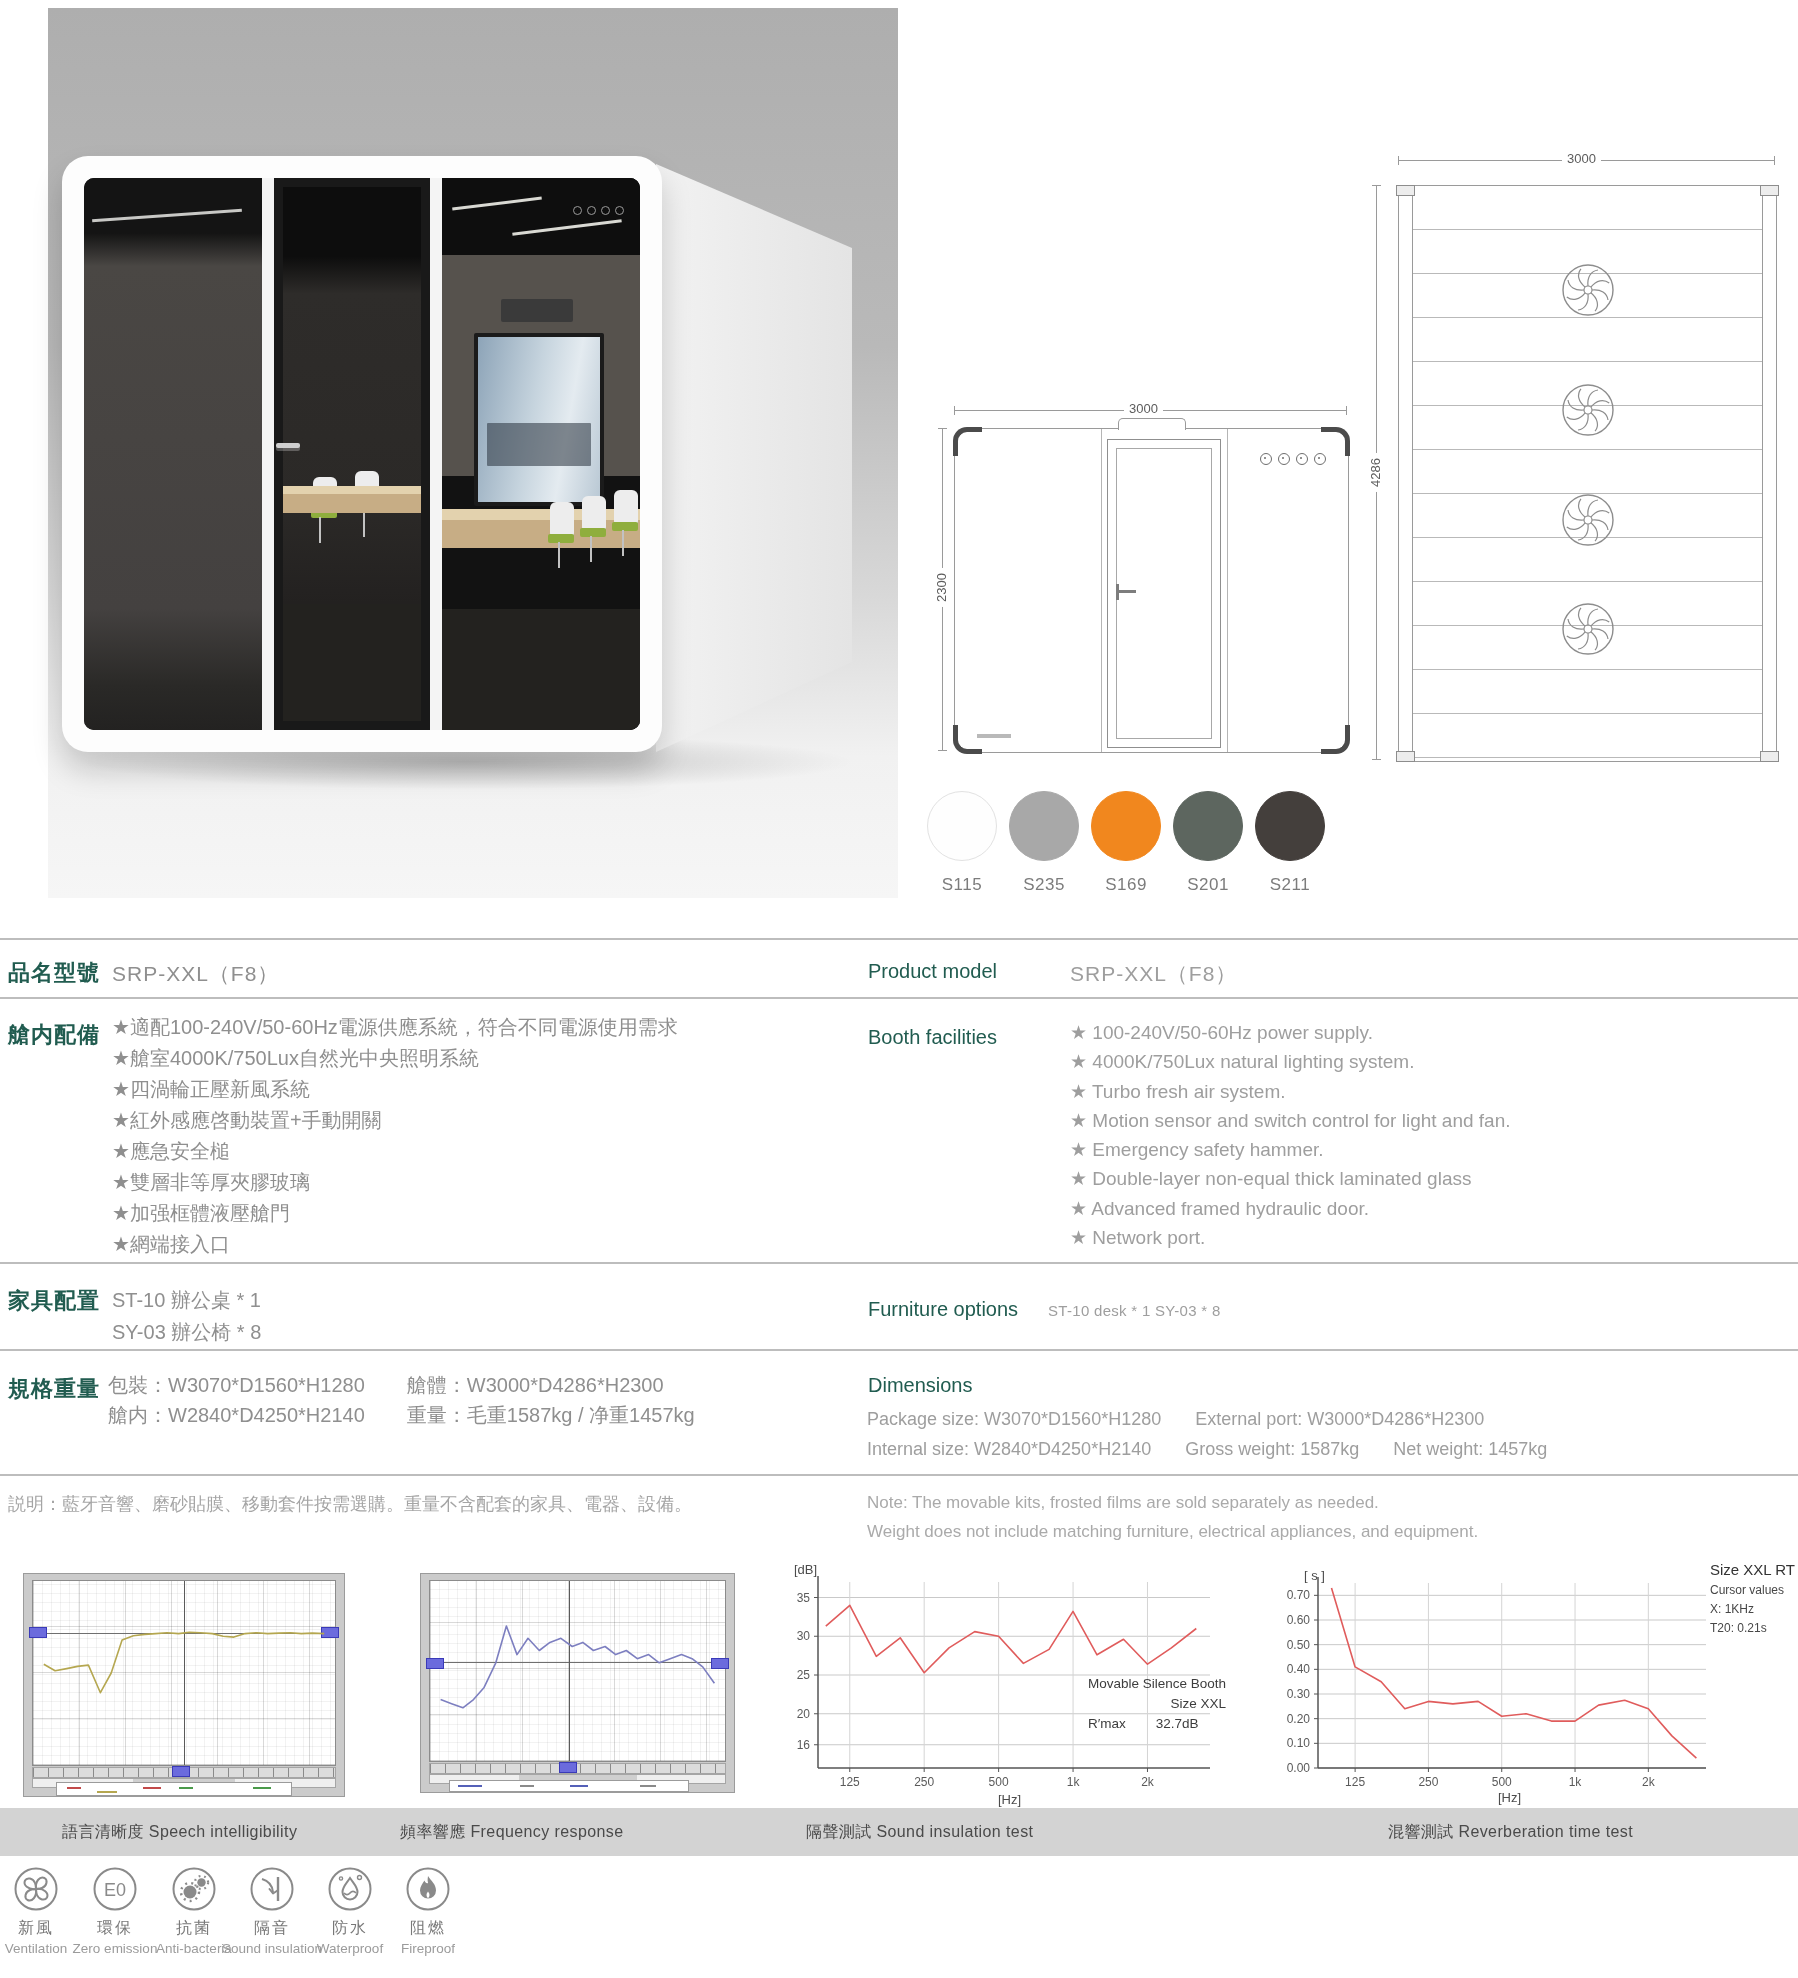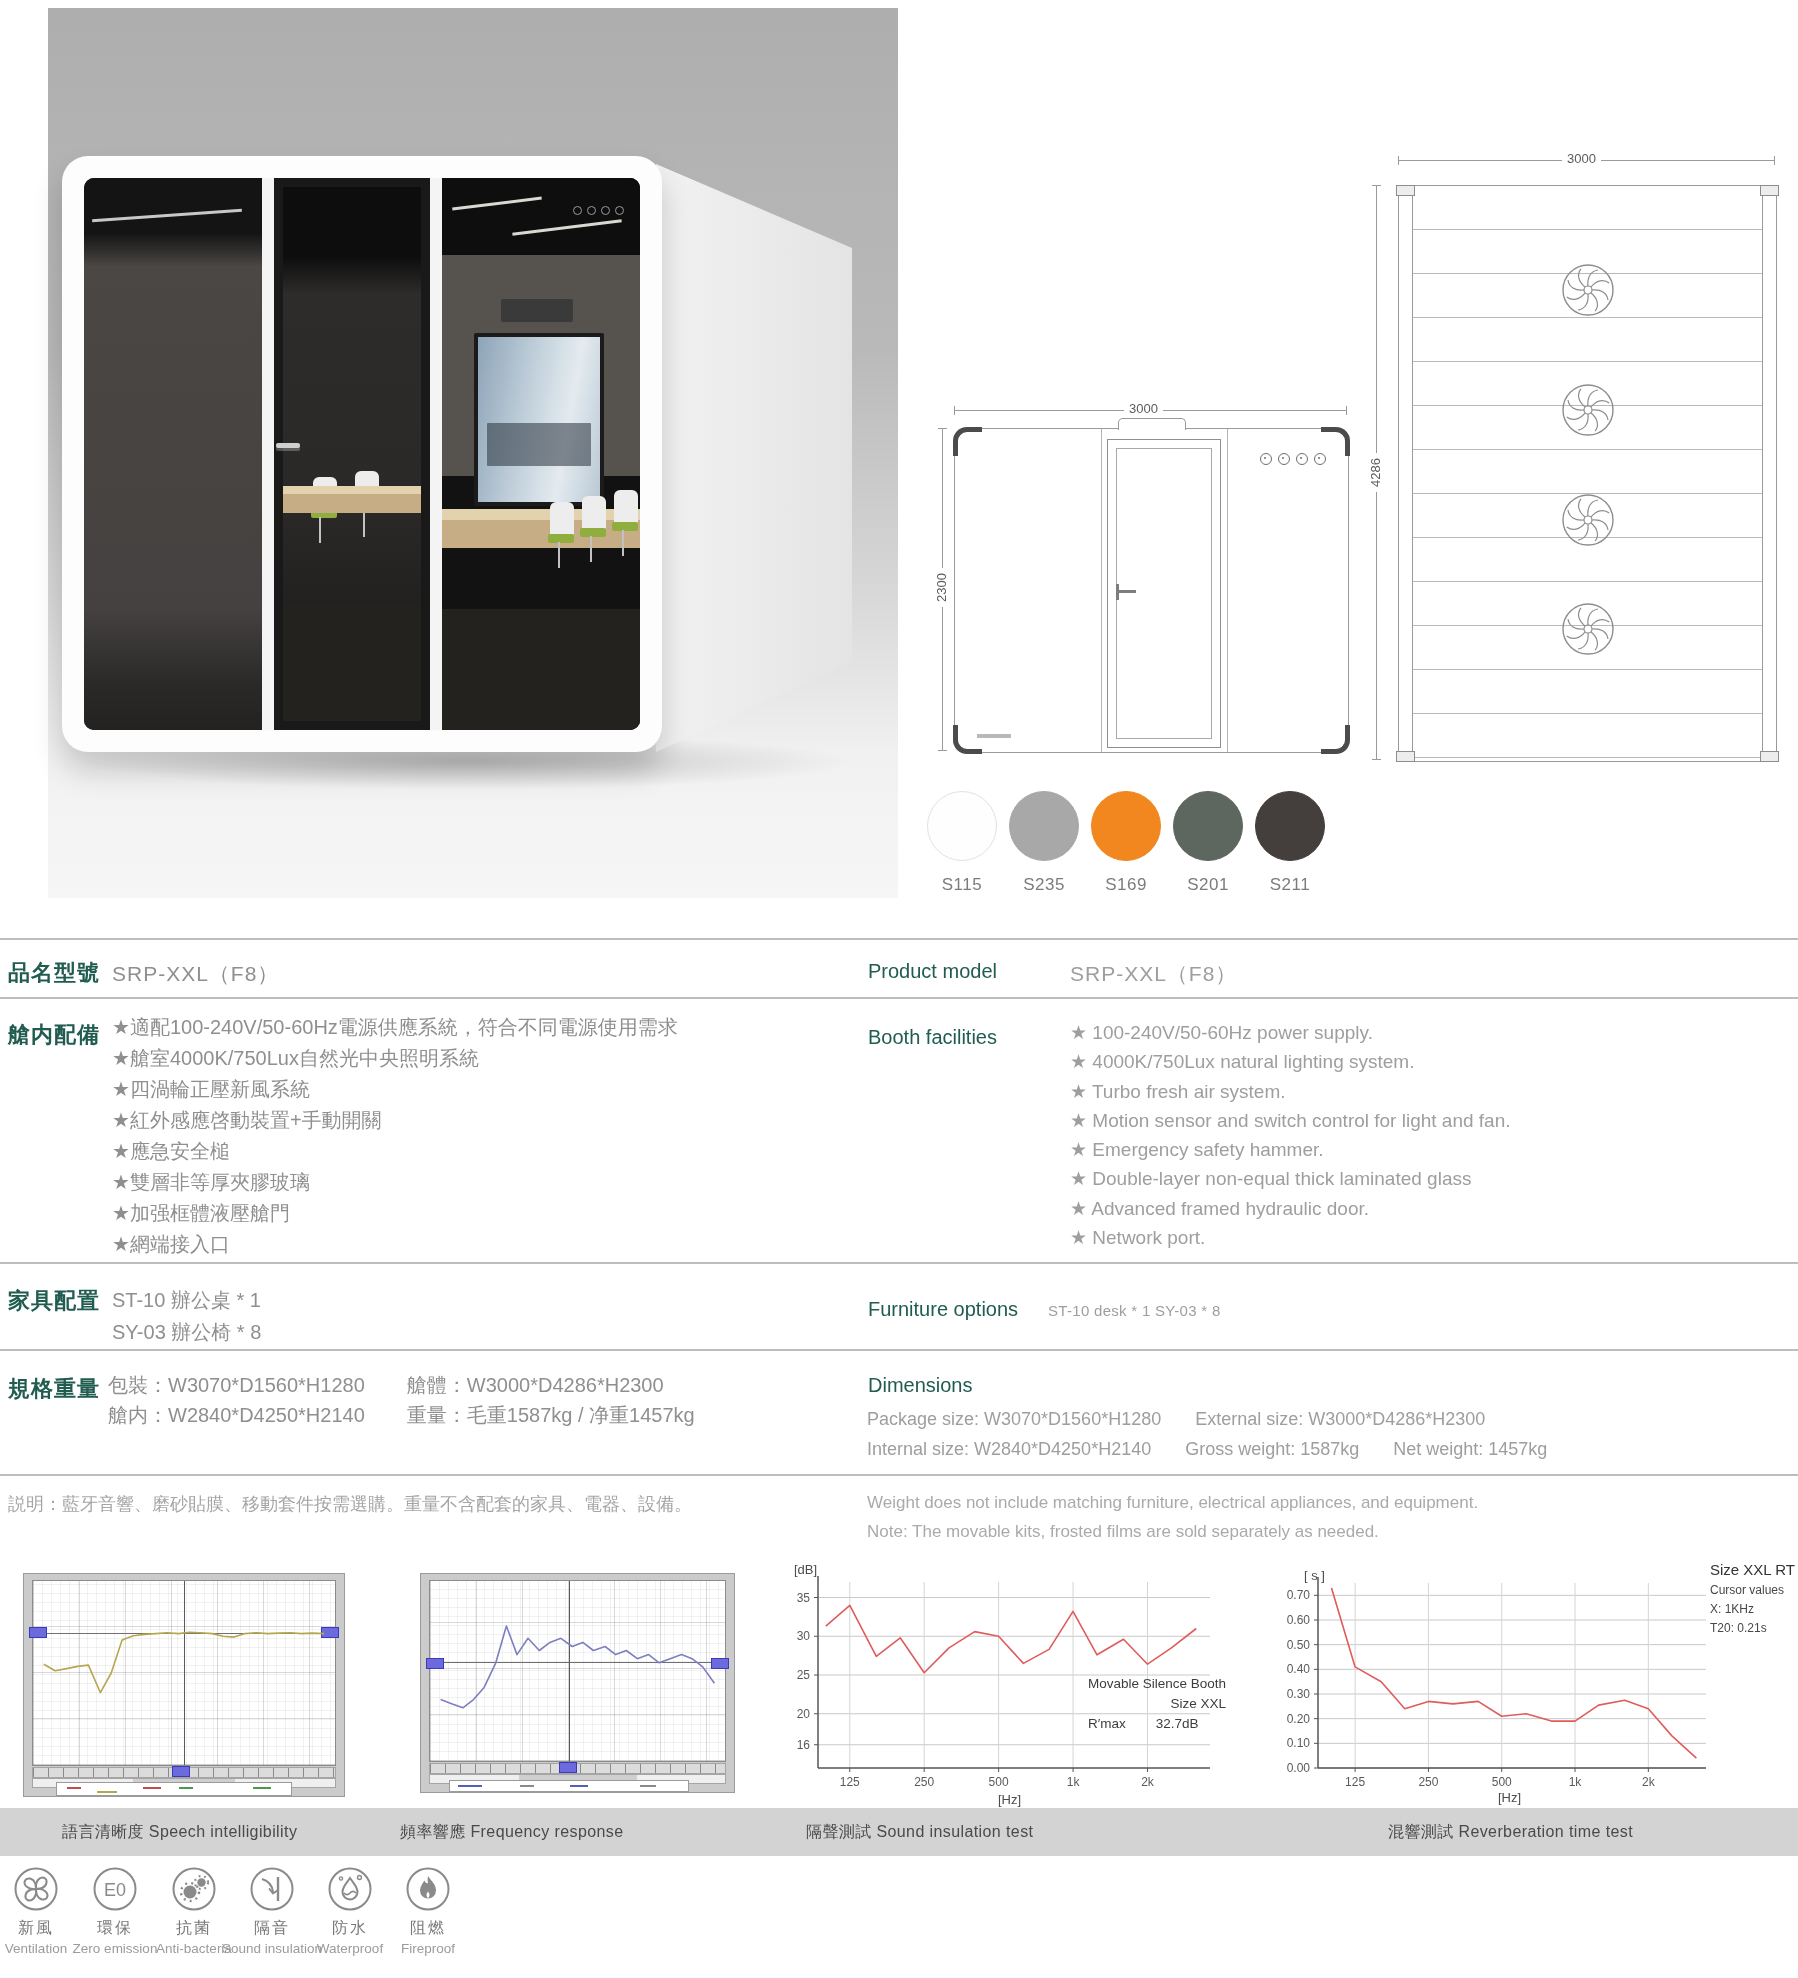--- a/index.html
+++ b/index.html
@@ -373,33 +373,33 @@
     <span>艙體：W3000*D4286*H2300</span>
   </div>
   <div class="dims-zh2">
     <span>艙内：W2840*D4250*H2140</span>
     <span>重量：毛重1587kg / 净重1457kg</span>
   </div>
   <span class="lbl-en" style="left:868px;top:1374px;">Dimensions</span>
   <div class="dims-en-rows">
     <div class="r">
       <span>Package size: W3070*D1560*H1280</span>
-      <span>External size: W3000*D4286*H2300</span>
+      <span>External port: W3000*D4286*H2300</span>
     </div>
     <div class="r">
       <span>Internal size: W2840*D4250*H2140</span>
       <span>Gross weight: 1587kg</span>
       <span>Net weight: 1457kg</span>
     </div>
   </div>
 
   <div class="note-zh">説明：藍牙音響、磨砂貼膜、移動套件按需選購。重量不含配套的家具、電器、設備。</div>
   <div class="note-en">
+    <div>Note: The movable kits, frosted films are sold separately as needed.</div>
     <div>Weight does not include matching furniture, electrical appliances, and equipment.</div>
-    <div>Note: The movable kits, frosted films are sold separately as needed.</div>
   </div>
 
   <div class="swpanel" style="left:23px;top:1573px;width:320px;height:222px;">
     <div class="swplot" style="width:302px;height:184px;">
       <div class="midline" style="top:28%;"></div>
       <div class="cursorline" style="left:50%;"></div>
       <div class="bluetag" style="left:-4px;top:25%;"></div>
       <div class="bluetag" style="right:-4px;top:25%;"></div>
       <svg width="302" height="184">
           <polyline points="10.8,83.2 22.1,89.8 33.7,87.6 44.5,85.4 55.4,84.1 67.4,111.7 78.2,92.0 89.1,59.1 100.3,54.8 111.9,53.4 122.7,52.6 134.0,51.7 145.6,52.6 156.4,51.3 167.3,51.7 179.3,52.6 190.1,55.2 200.9,56.1 212.2,52.6 223.8,51.7 234.6,52.6 245.9,52.1 257.5,51.7 268.3,52.6 279.2,52.1 291.2,52.6" fill="none" stroke="#b5a750" stroke-width="1.6" stroke-linejoin="round"></polyline>

